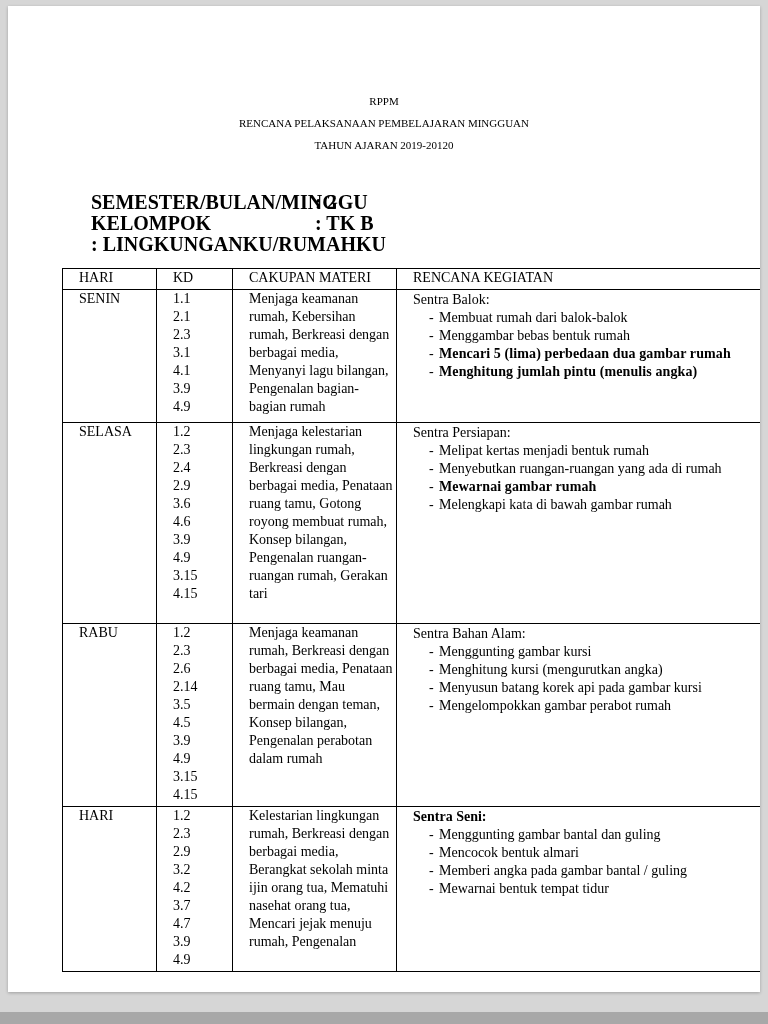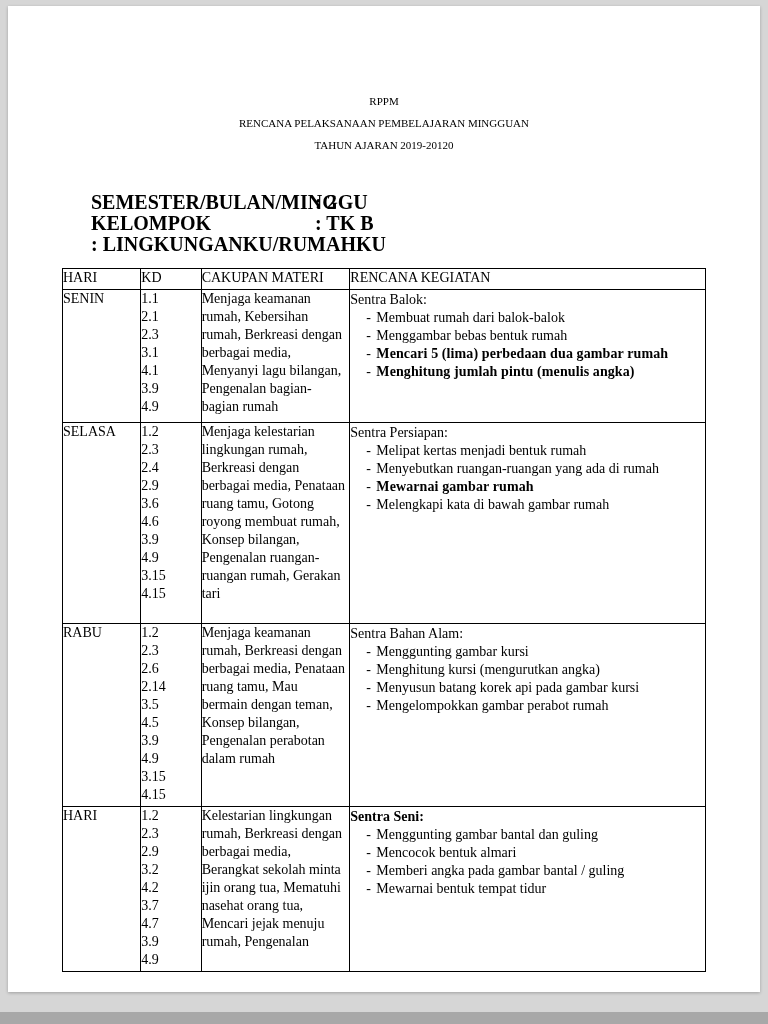--- a/index.html
+++ b/index.html
@@ -21,21 +21,21 @@
   .title-block div{white-space:nowrap;}
   .meta-block{margin:36px 12px 0 83px;font-weight:bold;font-size:20px;line-height:21px;}
   .meta-row{display:flex;}
   .meta-label{width:224px;flex:none;}
   table.rppm{
     border-collapse:collapse;table-layout:fixed;
     margin:13px 0 0 54px;width:644px;font-size:14px;
   }
   table.rppm th, table.rppm td{
     border:1px solid #000;vertical-align:top;text-align:left;
-    padding:0 3px 2px 0;line-height:18px;font-weight:normal;
+    padding:0 3px 2px 16px;line-height:18px;font-weight:normal;
   }
   th.col-hari,td.col-hari{width:74px;}
   th.col-kd,td.col-kd{width:56px;}
   th.col-materi,td.col-materi{width:144px;}
   th.col-kegiatan,td.col-kegiatan{width:350px;}
   table.rppm th{font-size:14px;height:18px;white-space:nowrap;overflow:hidden;}
   td.col-kd{white-space:pre-line;}
   .keg-title{padding-top:1px;}
   .bullet{display:flex;}
   .bullet::before{content:"-";flex:none;width:26px;padding-left:16px;box-sizing:border-box;}

